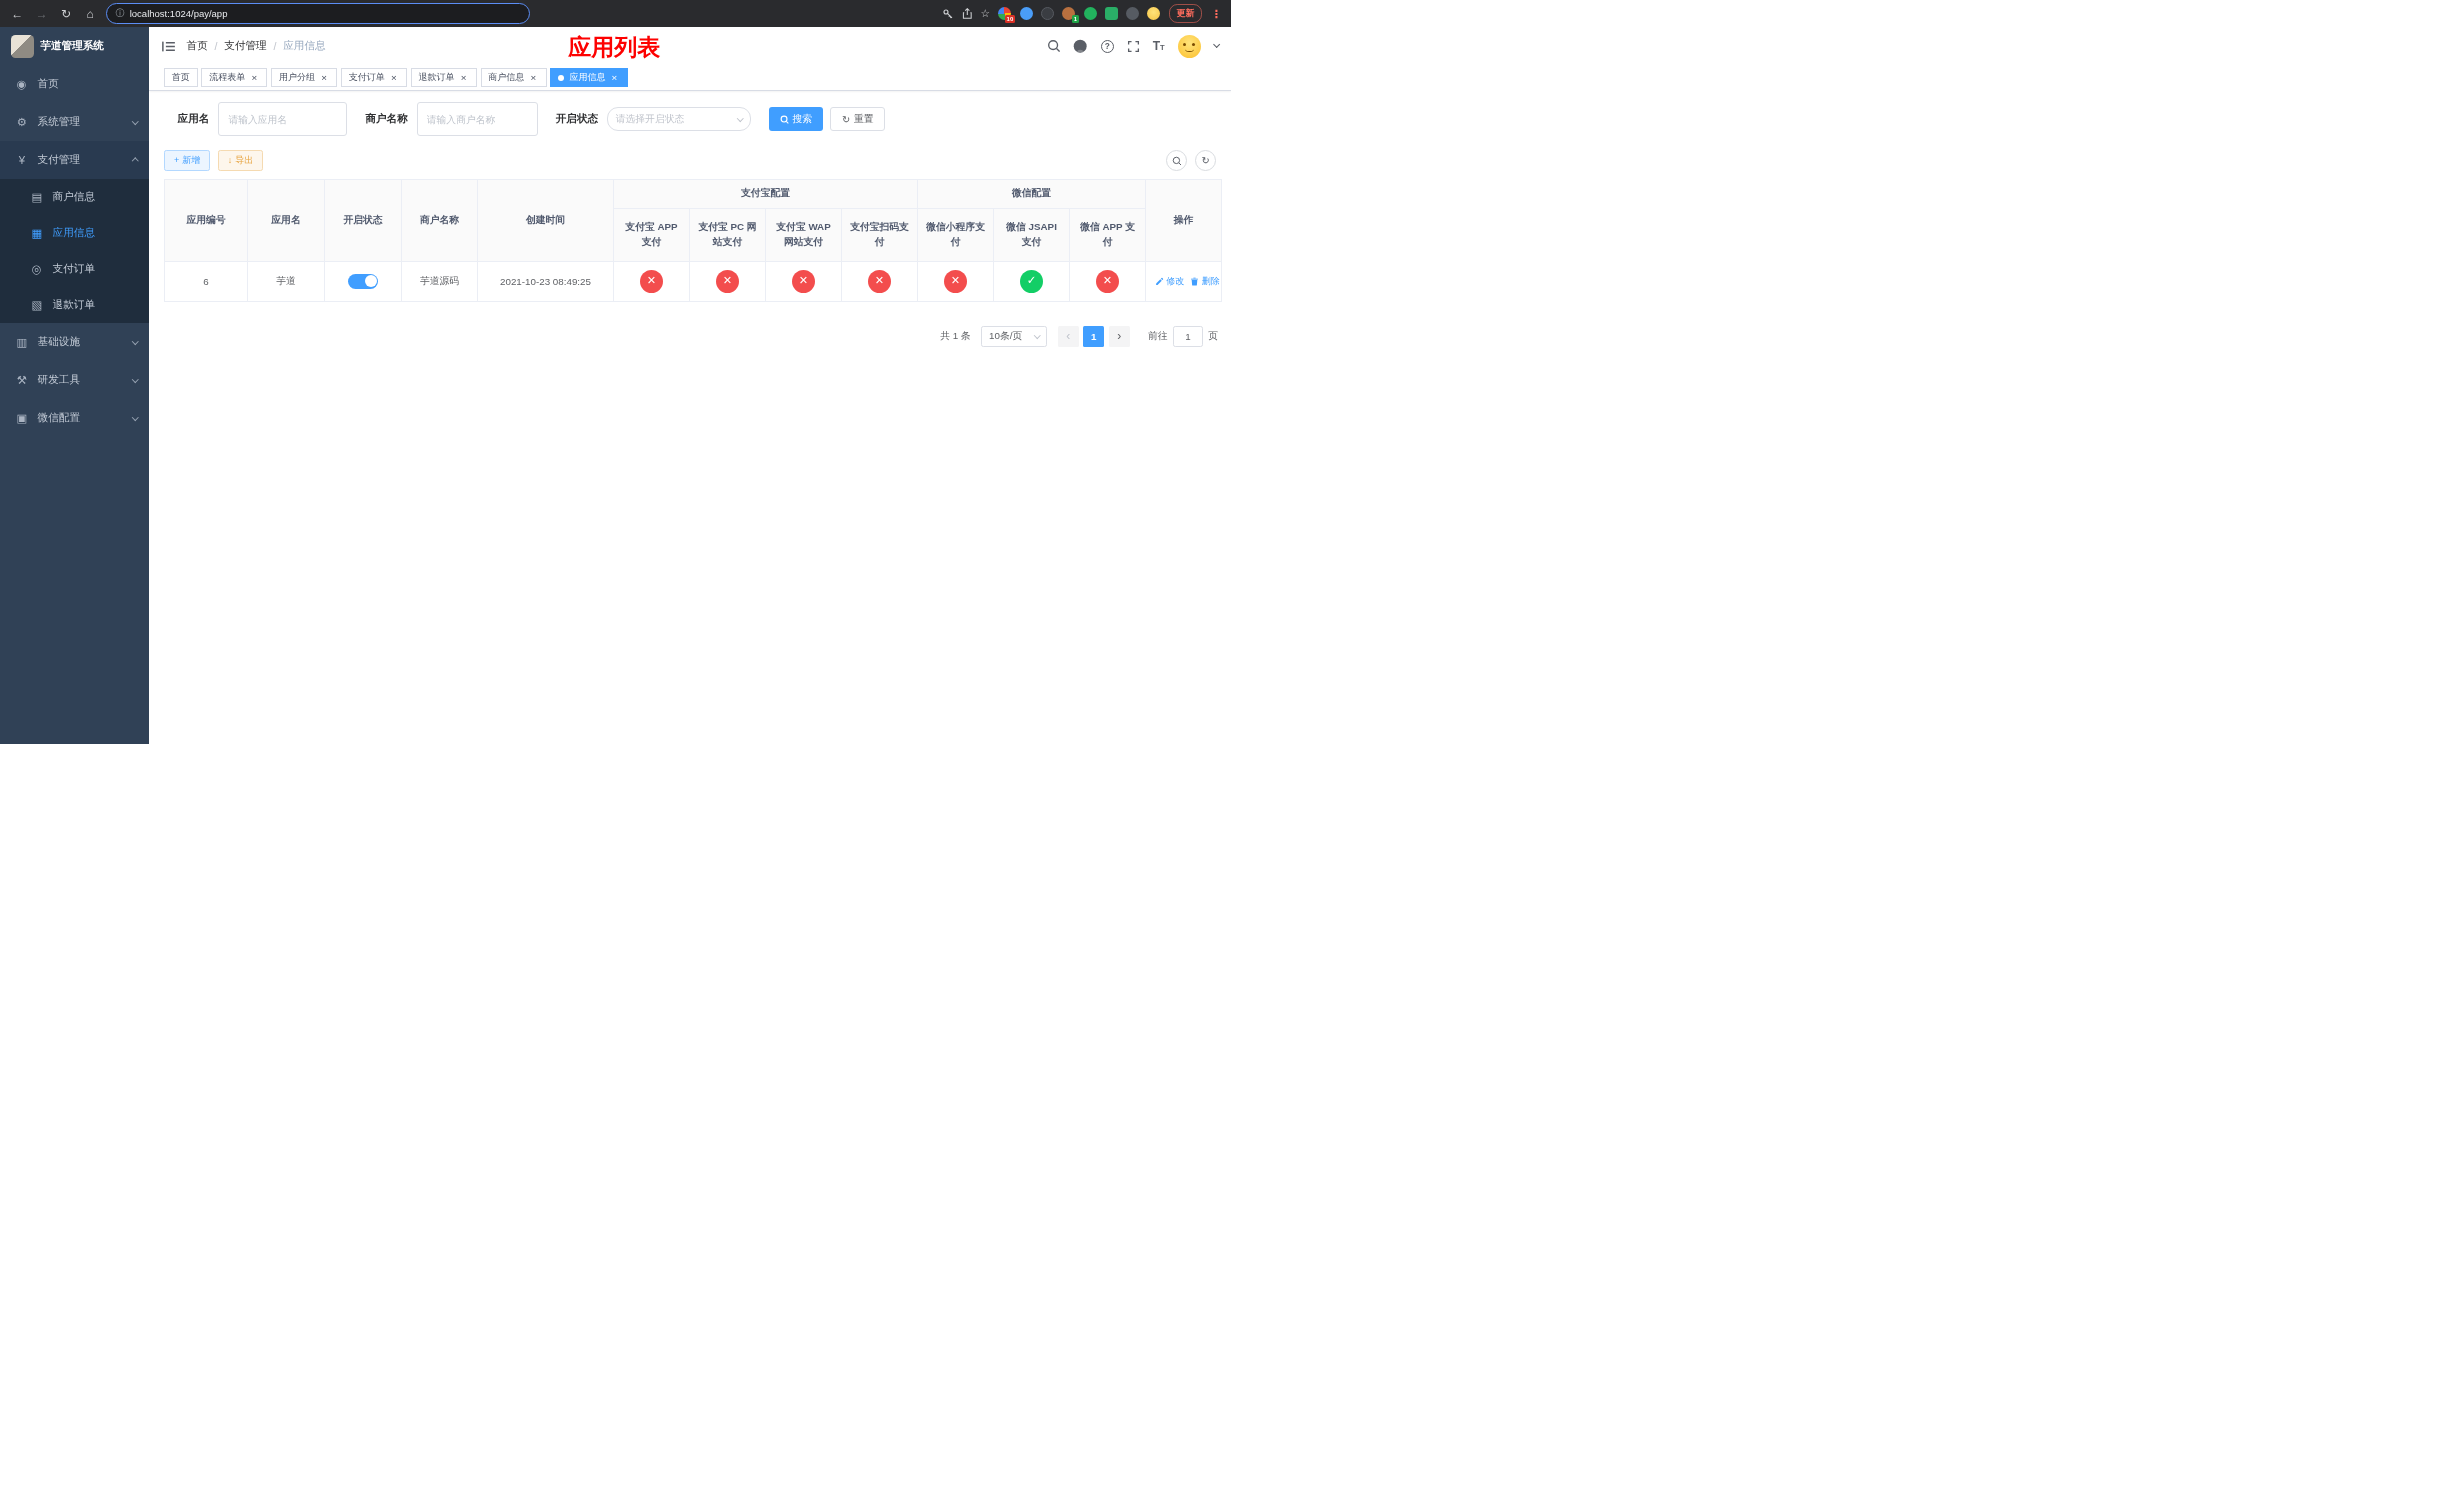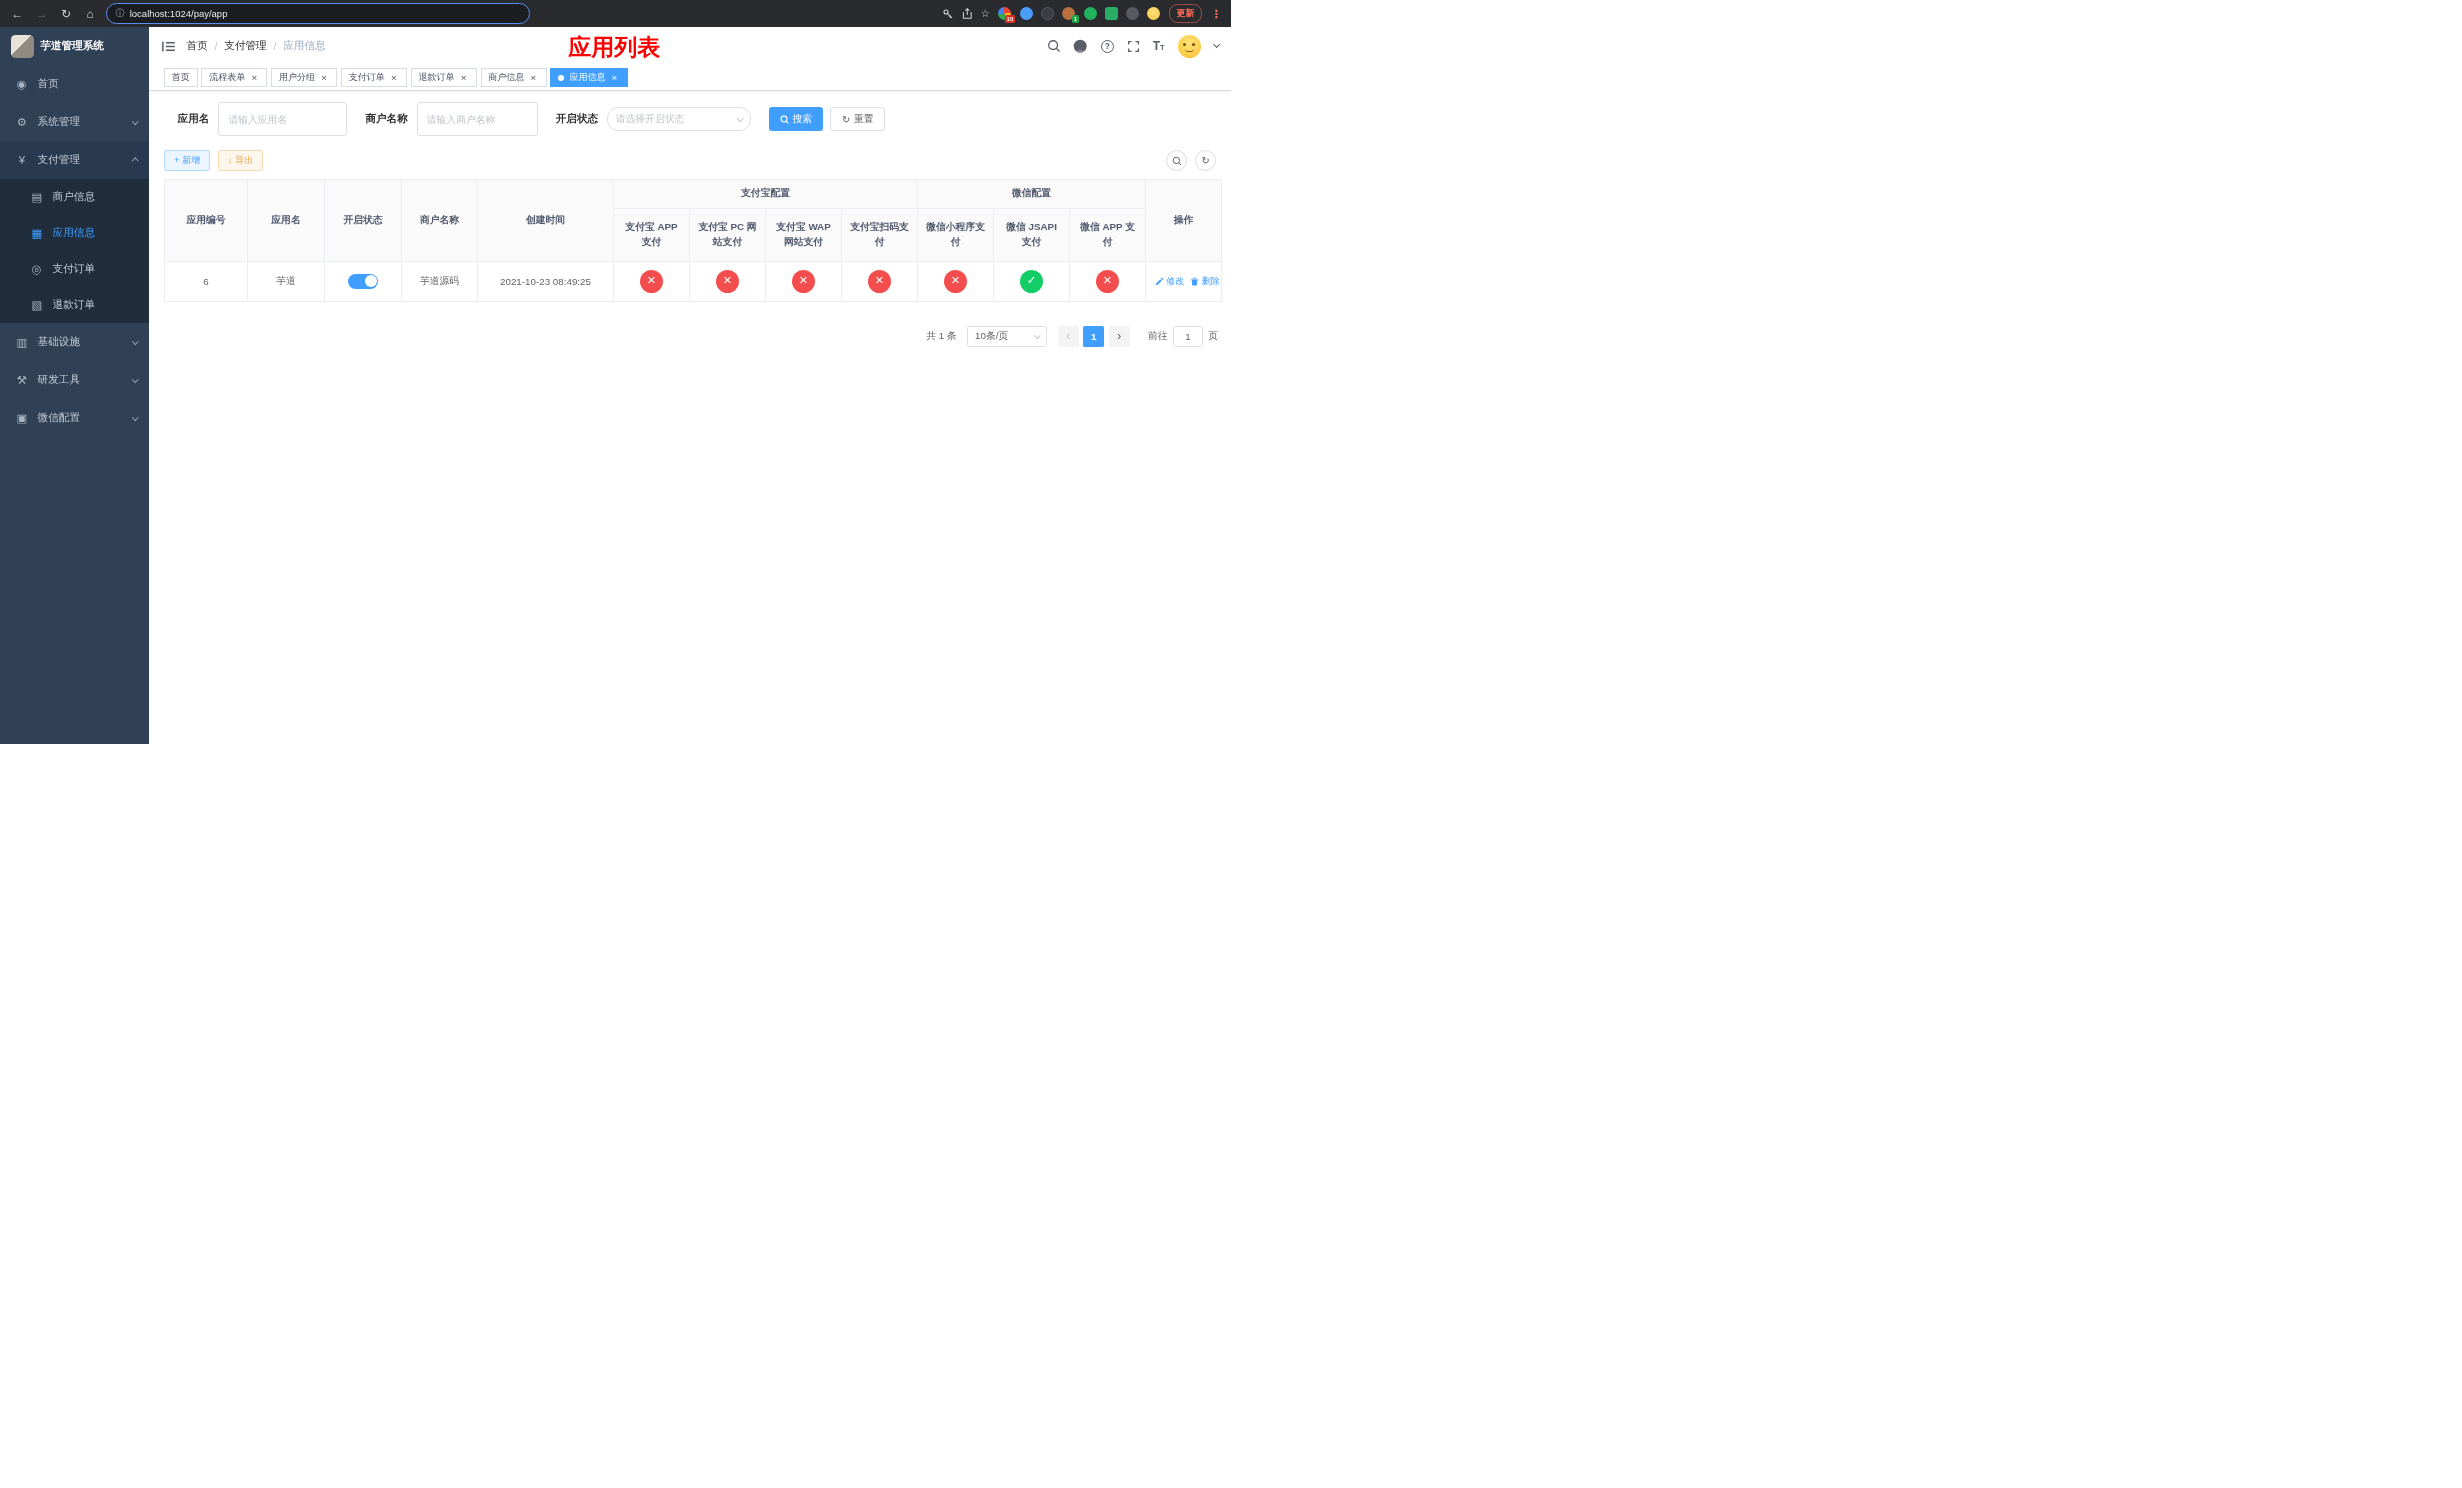--- a/index.html
+++ b/index.html
@@ -109,21 +109,21 @@
   .st { width:23px; height:23px; border-radius:50%; display:inline-flex; align-items:center; justify-content:center; color:#fff; vertical-align:middle; }
   .st[data-st="no"]  { background:#f34d4d; }
   .st[data-st="no"]::before  { content:"×"; font-size:14.4px; line-height:1; margin-top:-1.5px; }
   .st[data-st="yes"] { background:#13ce66; }
   .st[data-st="yes"]::before { content:"✓"; font-size:11.4px; font-weight:700; line-height:1; }
   .ops { white-space:nowrap; }
   .op-link { color:#409eff; font-size:9px; display:inline-flex; align-items:center; gap:2.3px; margin:0 3px; cursor:pointer; text-decoration:none; }
 
   
   .pager { width:1054px; display:flex; align-items:center; justify-content:flex-end; gap:10.6px; margin-top:24px; font-size:9.8px; color:#606266; }
-  .psel { width:80px; height:21px; border:0.8px solid #dcdfe6; border-radius:2.3px; display:flex; align-items:center; justify-content:space-between; padding:0 6.8px; cursor:pointer; }
+  .psel { width:66px; height:21px; border:0.8px solid #dcdfe6; border-radius:2.3px; display:flex; align-items:center; justify-content:space-between; padding:0 6.8px; cursor:pointer; }
   .psel .chev2 { width:4.5px; height:4.5px; border-right:1.1px solid #c0c4cc; border-bottom:1.1px solid #c0c4cc; transform:rotate(45deg); margin-top:-2.3px; }
   .pages { display:flex; gap:4.5px; align-items:center; }
   .pbtn { width:21px; height:21px; background:#f4f4f5; border-radius:1.5px; display:flex; align-items:center; justify-content:center; font-size:12px; cursor:pointer; }
   .pbtn.dis { color:#c0c4cc; }
   .pcur { width:21px; height:21px; background:#409eff; color:#fff; border-radius:1.5px; display:flex; align-items:center; justify-content:center; font-weight:700; cursor:pointer; }
   .goto { display:flex; align-items:center; gap:5.3px; margin-left:7.6px; }
   .goto input { width:30px; height:21px; border:0.8px solid #dcdfe6; border-radius:2.3px; text-align:center; font-size:9.8px; color:#606266; font-family:inherit; outline:none; }
 </style>
 </head>
 <body>

